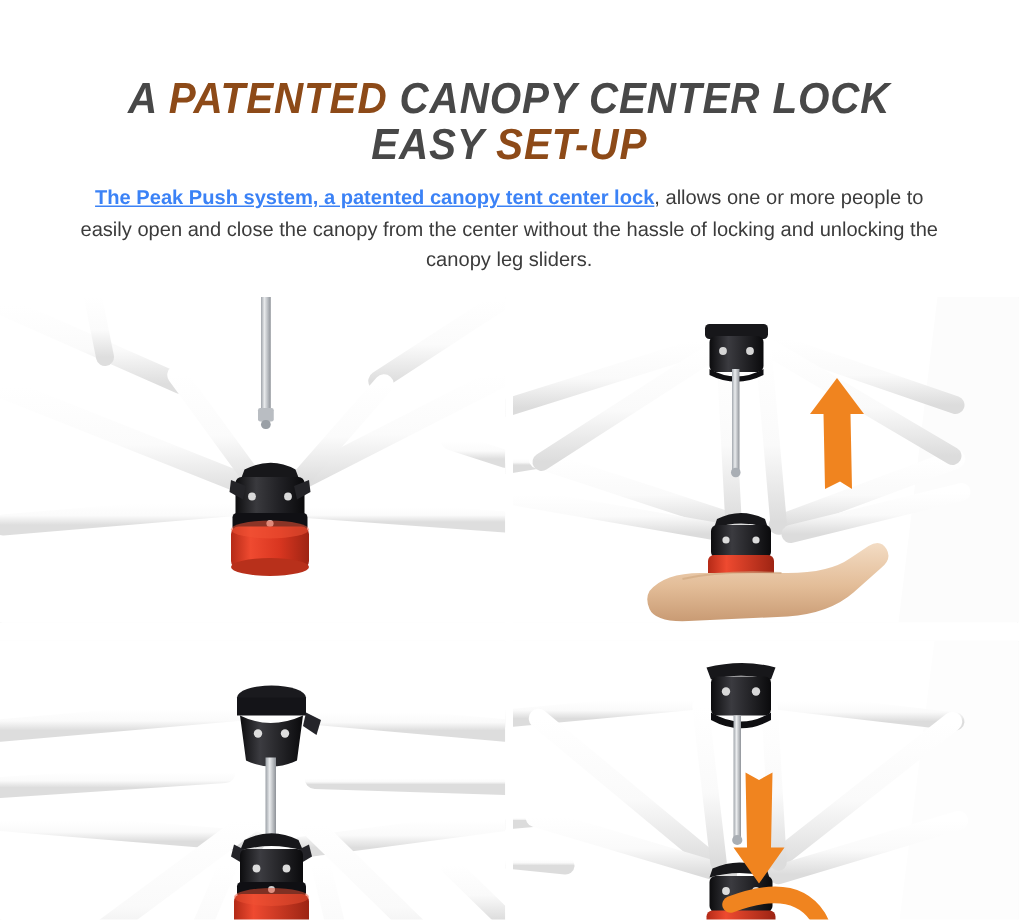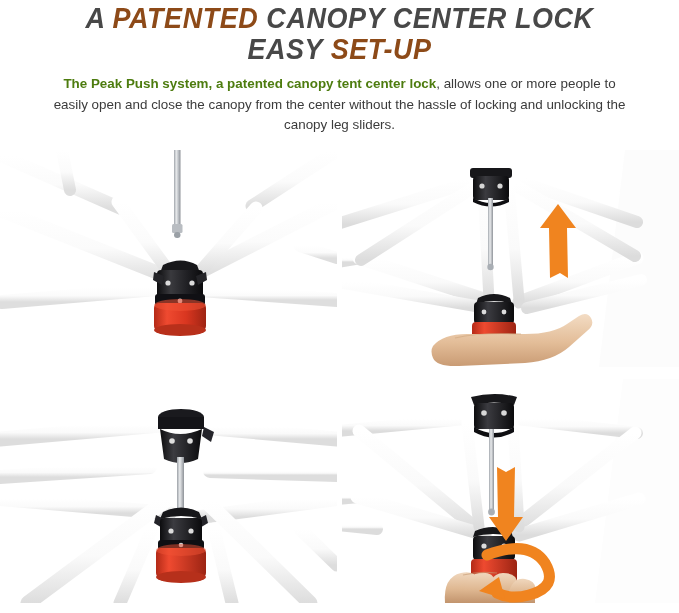--- a/index.html
+++ b/index.html
@@ -13,20 +13,21 @@
     overflow: hidden;
     font-family: "Liberation Sans", sans-serif;
     color: #3a3a3a;
     -webkit-font-smoothing: antialiased;
   }
 
   
   .header {
     padding: 0 14px;
     box-sizing: border-box;
+    margin-top: 48px;
   }
   .title-line {
     text-align: center;
     font-family: "Liberation Sans Narrow", "Liberation Sans", sans-serif;
     font-weight: bold;
     font-style: italic;
     font-size: 29px;
     line-height: 31px;
     letter-spacing: 0.6px;
     color: #484848;
@@ -39,21 +40,21 @@
   .body-copy {
     text-align: center;
     font-size: 13.4px;
     line-height: 20.5px;
     color: #3b3b3b;
     padding-top: 9px;
     padding-left: 34px;
     padding-right: 34px;
     box-sizing: border-box;
   }
-  .body-copy b { font-weight: bold; color: #4d7c0f; }
+  .body-copy b { font-weight: bold; color: #3b82f6; text-decoration: underline; }
 
   
   .panel-grid {
     margin-top: 14px;
     display: grid;
     grid-template-columns: 337px 342px;
     grid-template-rows: 217px 224px;
     column-gap: 0px;
     row-gap: 12px;
     width: 679px;

